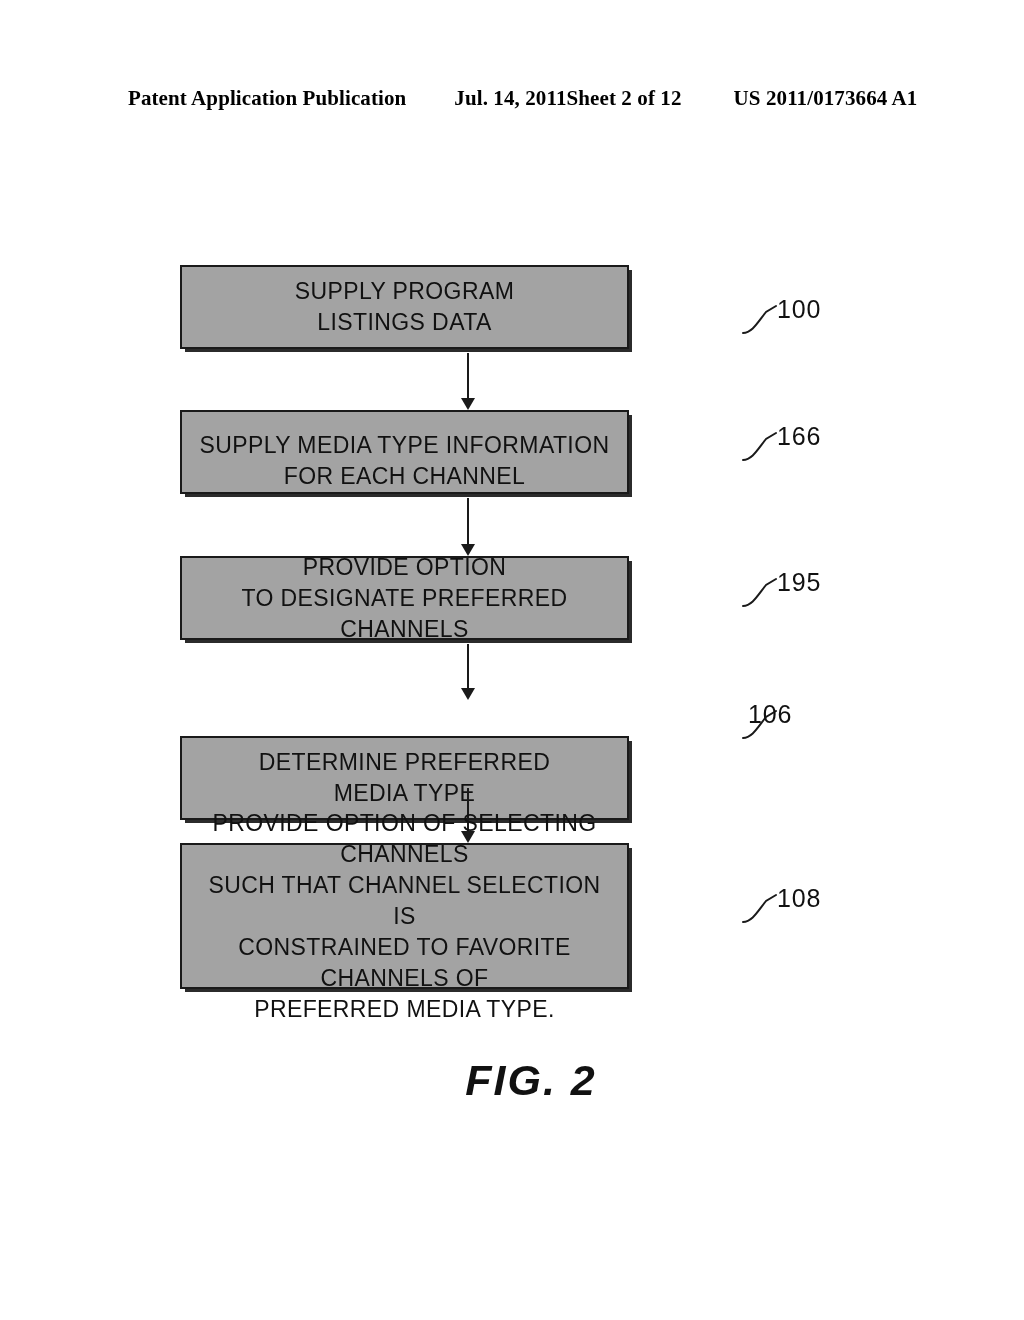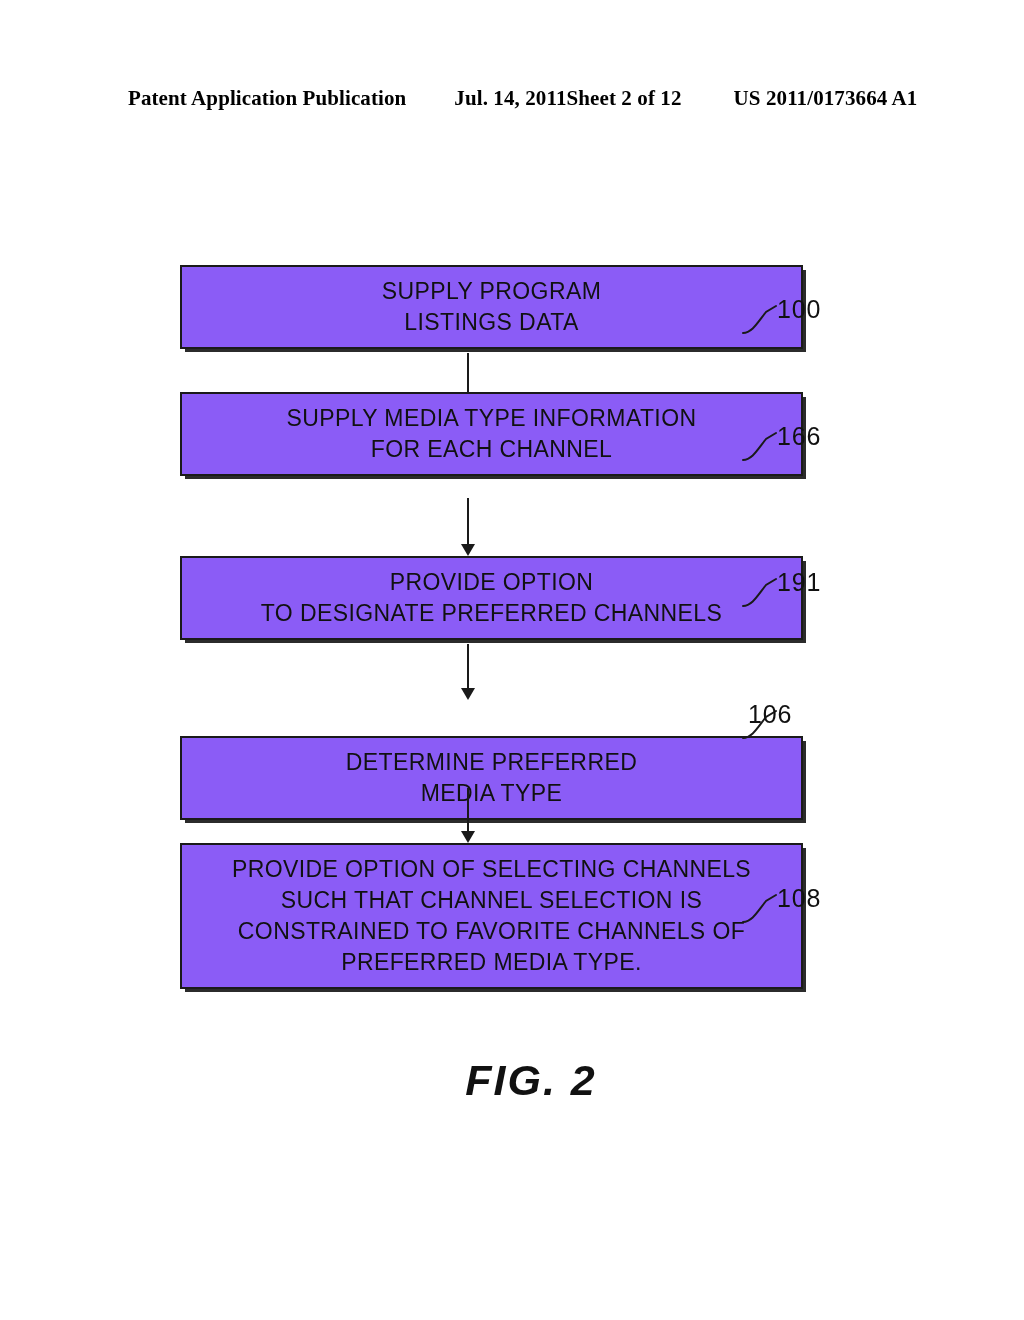--- a/index.html
+++ b/index.html
@@ -42,41 +42,41 @@
     left: 0;
     top: 0;
     width: 1024px;
     height: 1320px;
   }
 
   
   .node {
     position: absolute;
     left: 180px;
-    width: 623px;
+    width: 449px;
     box-sizing: border-box;
     border: 2px solid #1a1a1a;
-    background: #8b5cf6;
+    background: #a3a3a3;
     box-shadow: 4px 4px 0 -1px #2b2b2b;
     display: flex;
     align-items: center;
     justify-content: center;
   }
   .node-text {
     text-align: center;
     font-size: 23px;
     line-height: 31px;
     letter-spacing: 0.4px;
     color: #111111;
     white-space: pre-line;
     padding: 0 14px;
   }
 
   .node-0 { top: 265px; height: 84px; }
-  .node-1 { top: 392px; height: 84px; }
+  .node-1 { top: 410px; height: 84px; align-items: flex-end; }
   .node-2 { top: 556px; height: 84px; }
   .node-3 { top: 736px; height: 84px; }
   .node-4 { top: 843px; height: 146px; }
 
   
   .connector {
     position: absolute;
     left: 461px;
     width: 14px;
   }
@@ -193,21 +193,21 @@
   </div>
   <div class="connector conn-2">
     <div class="stem"></div>
     <div class="head"></div>
   </div>
   <div class="ref-lead ref-lead-2">
     <svg width="40" height="34" viewBox="0 0 40 34" aria-hidden="true">
       <path d="M1 33 C 10 33, 16 22, 24 12 L 34 6" fill="none" stroke="#1a1a1a" stroke-width="2" stroke-linecap="round"></path>
     </svg>
   </div>
-  <div class="ref ref-2">191</div>
+  <div class="ref ref-2">195</div>
 
   <div class="node node-3">
     <div class="node-text">DETERMINE PREFERRED
 MEDIA TYPE</div>
   </div>
   <div class="connector conn-3">
     <div class="stem"></div>
     <div class="head"></div>
   </div>
   <div class="ref-lead ref-lead-3">

